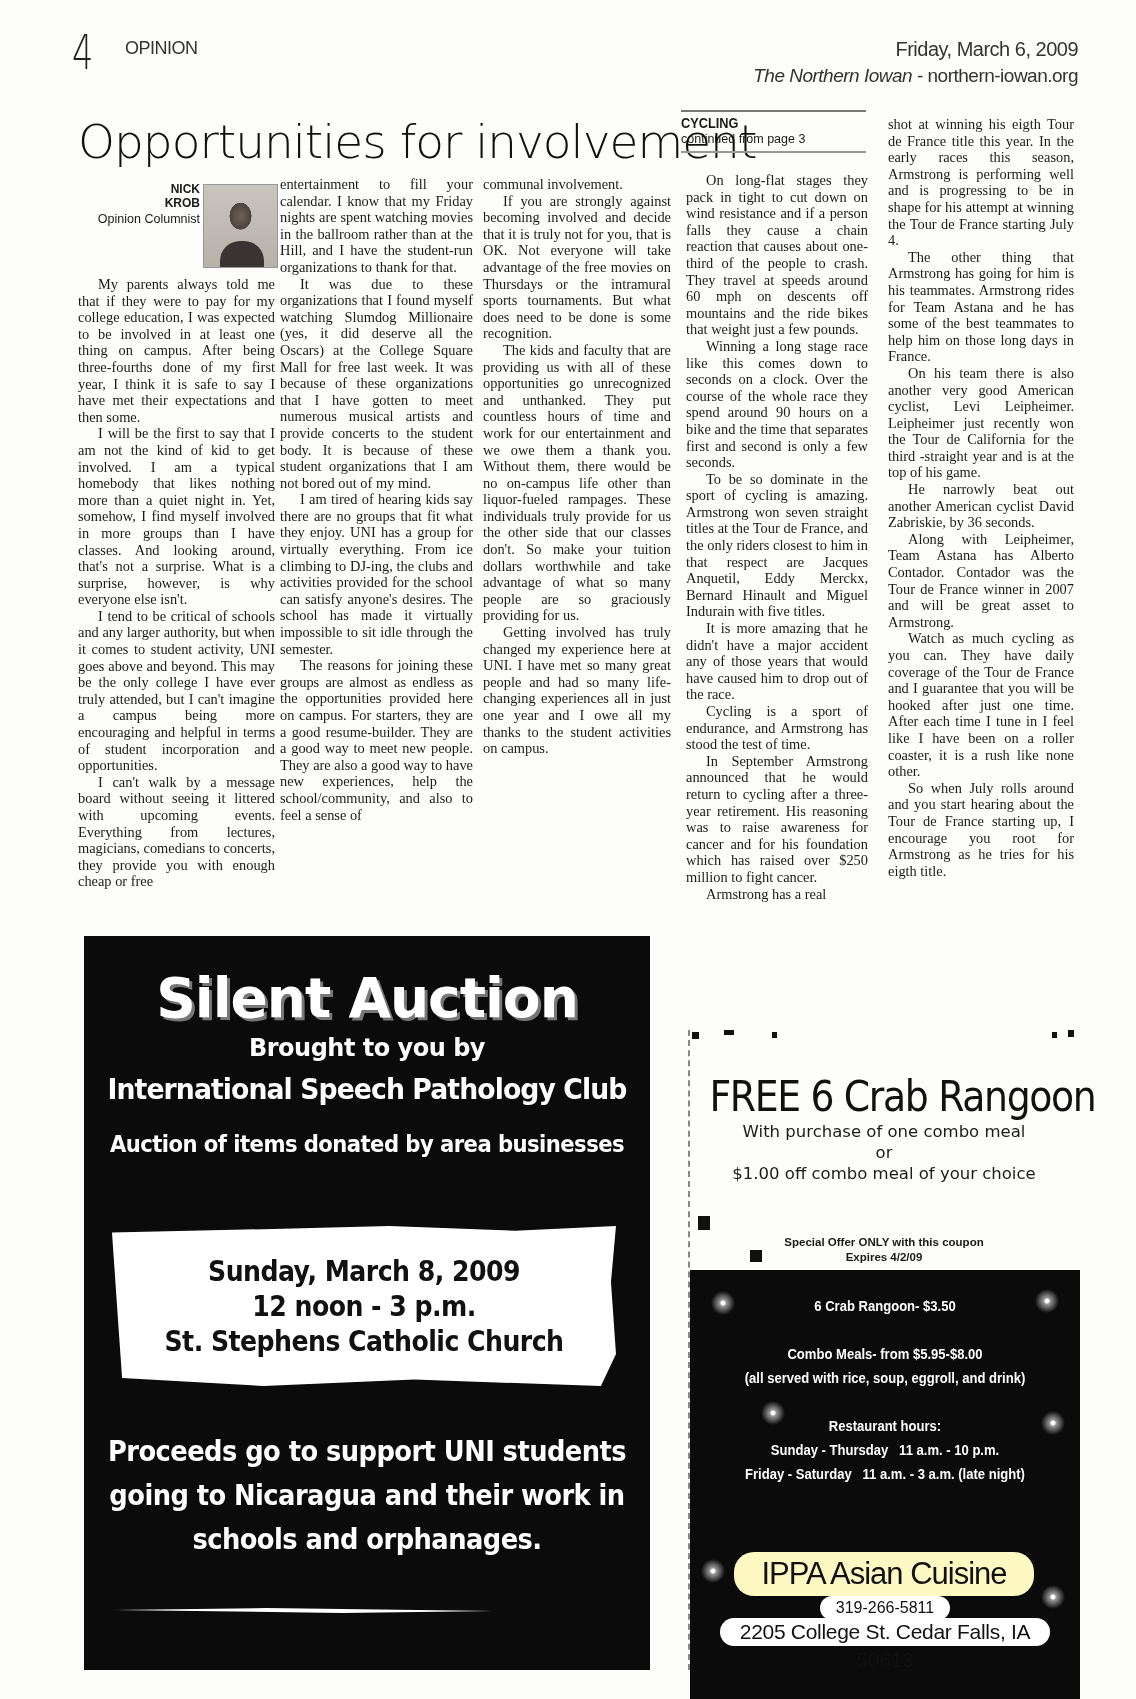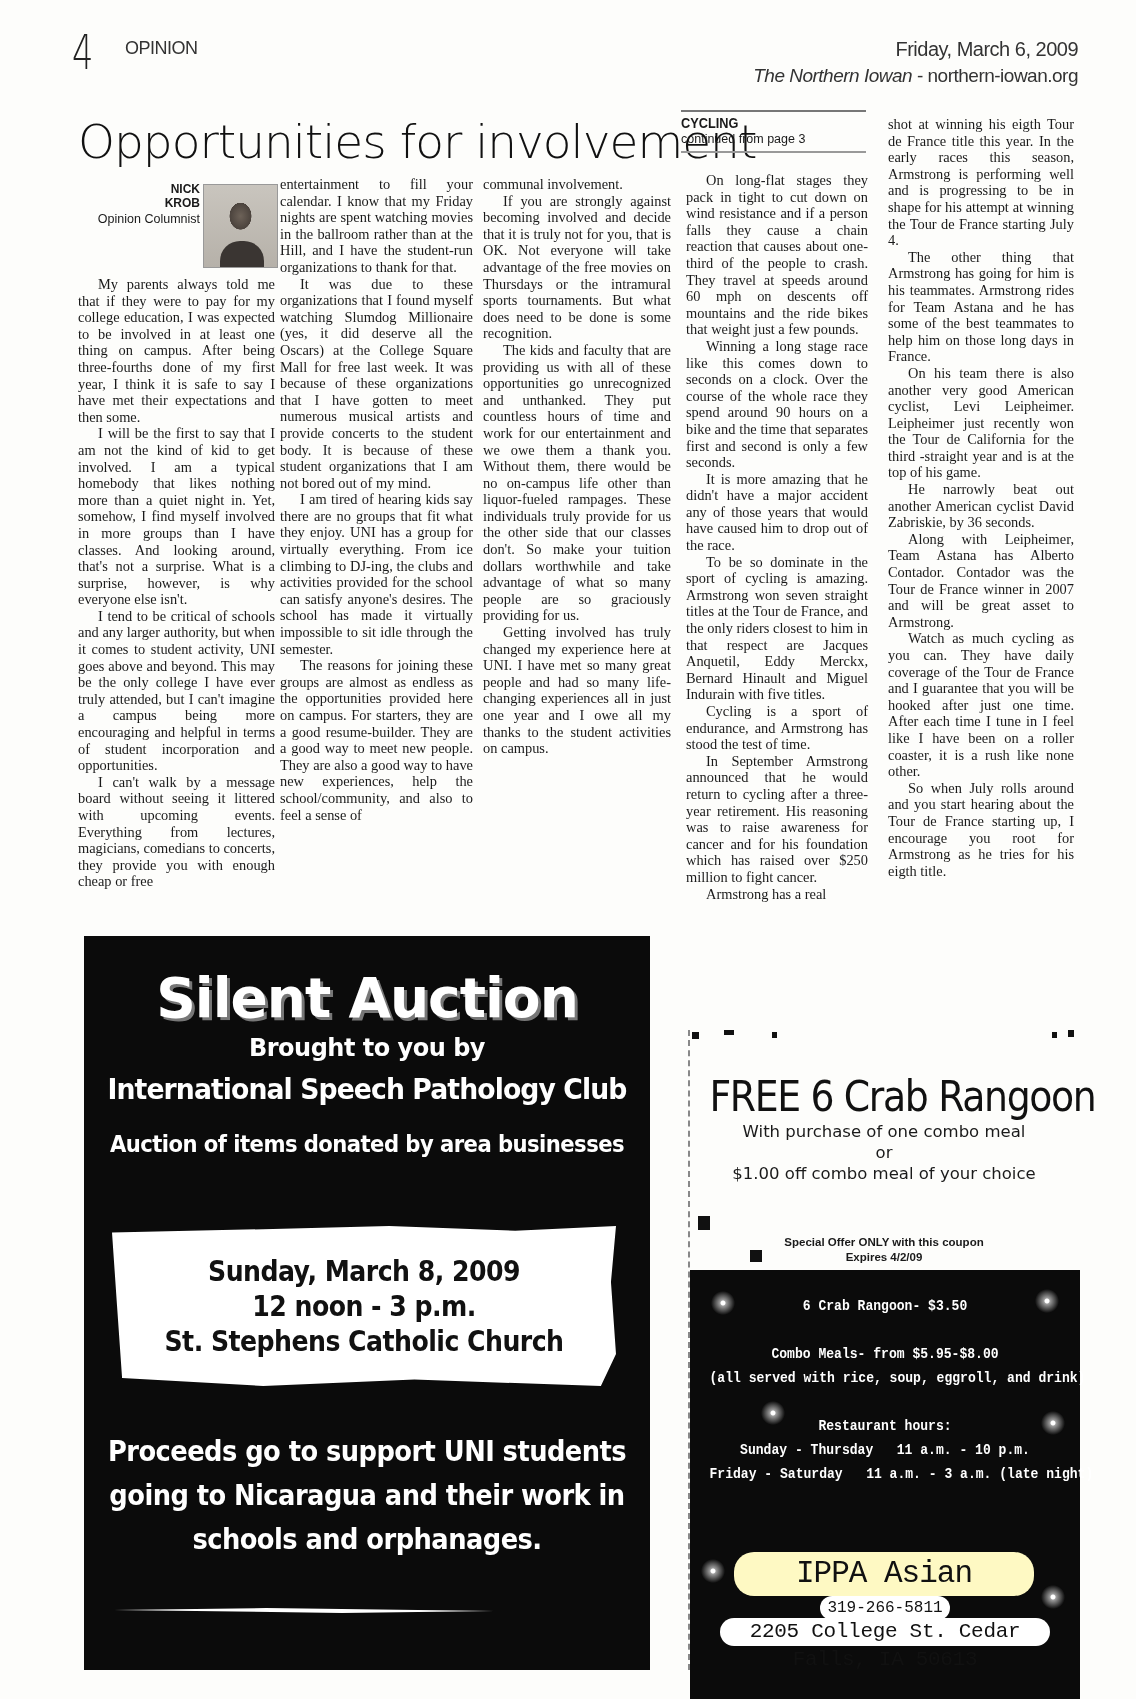--- a/index.html
+++ b/index.html
@@ -43,21 +43,21 @@
 
   
   .coupon { position: absolute; left: 688px; top: 1030px; width: 390px; height: 640px; border-left: 2px dashed #888; }
   .coupon .c-free { position: absolute; left: 0; right: 0; top: 42px; font-family: "DejaVu Sans", sans-serif; font-size: 42px; letter-spacing: -1.5px; text-align: center; transform: scaleX(0.9); color: #111; white-space: nowrap; }
   .coupon .c-with { position: absolute; left: 0; right: 0; top: 92px; font-family: "DejaVu Sans", sans-serif; font-size: 16.5px; text-align: center; }
   .coupon .c-or { position: absolute; left: 0; right: 0; top: 113px; font-family: "DejaVu Sans", sans-serif; font-size: 16.5px; text-align: center; }
   .coupon .c-off { position: absolute; left: 0; right: 0; top: 134px; font-family: "DejaVu Sans", sans-serif; font-size: 16.5px; text-align: center; }
   .coupon .c-special { position: absolute; left: 0; right: 0; top: 206px; font-family: "Liberation Sans", sans-serif; font-weight: bold; font-size: 11.5px; text-align: center; }
   .coupon .c-exp { position: absolute; left: 0; right: 0; top: 221px; font-family: "Liberation Sans", sans-serif; font-weight: bold; font-size: 11.5px; text-align: center; }
   .coupon .speck { position: absolute; background: #111; }
-  .coupon .dark { position: absolute; left: 0; top: 240px; width: 390px; height: 430px; background: #0b0b0b; color: #fff; text-align: center; font-family: Liberation Mono, monospace; font-weight: bold; }
+  .coupon .dark { position: absolute; left: 0; top: 240px; width: 390px; height: 430px; background: #0b0b0b; color: #fff; text-align: center; font-family: Liberation Sans, sans-serif; font-weight: bold; }
   .dark .line { position: absolute; left: 0; right: 0; font-size: 14.5px; letter-spacing: 0; transform: scaleX(0.9); white-space: nowrap; }
   .dark .star { position: absolute; width: 26px; height: 26px; background: radial-gradient(circle, #fff 0 2px, rgba(255,255,255,0.6) 3px, transparent 12px); }
   .dark .logo { position: absolute; left: 30px; top: 282px; width: 330px; height: 94px; }
   .dark .logo .lg { position: absolute; left: 14px; top: 0; width: 300px; height: 44px; background: #fef9c3; border-radius: 20px; color: #111; font-weight: normal; font-size: 31px; line-height: 44px; letter-spacing: -1px; }
   .dark .logo .ph { position: absolute; left: 100px; top: 44px; width: 130px; height: 24px; background: #fff; border-radius: 12px; color: #111; font-weight: normal; font-size: 16px; line-height: 24px; }
   .dark .logo .ad { position: absolute; left: 0; top: 66px; width: 330px; height: 28px; background: #fff; border-radius: 14px; color: #111; font-weight: normal; font-size: 21px; line-height: 28px; letter-spacing: -0.3px; }
 </style>
 </head>
 <body>
 
@@ -101,22 +101,22 @@
 </div>
 
 <div class="kicker">
   <div class="k1">CYCLING</div>
   <div class="k2">continued from page 3</div>
 </div>
 
 <div class="col" style="left:686px; top:172px; width:182px;">
   <p>On long-flat stages they pack in tight to cut down on wind resistance and if a person falls they cause a chain reaction that causes about one-third of the people to crash. They travel at speeds around 60 mph on descents off mountains and the ride bikes that weight just a few pounds.</p>
   <p>Winning a long stage race like this comes down to seconds on a clock. Over the course of the whole race they spend around 90 hours on a bike and the time that separates first and second is only a few seconds.</p>
+  <p>To be so dominate in the sport of cycling is amazing. Armstrong won seven straight titles at the Tour de France, and the only riders closest to him in that respect are Jacques Anquetil, Eddy Merckx, Bernard Hinault and Miguel Indurain with five titles.</p>
   <p>It is more amazing that he didn't have a major accident any of those years that would have caused him to drop out of the race.</p>
-  <p>To be so dominate in the sport of cycling is amazing. Armstrong won seven straight titles at the Tour de France, and the only riders closest to him in that respect are Jacques Anquetil, Eddy Merckx, Bernard Hinault and Miguel Indurain with five titles.</p>
   <p>Cycling is a sport of endurance, and Armstrong has stood the test of time.</p>
   <p>In September Armstrong announced that he would return to cycling after a three-year retirement. His reasoning was to raise awareness for cancer and for his foundation which has raised over $250 million to fight cancer.</p>
   <p>Armstrong has a real</p>
 </div>
 
 <div class="col" style="left:888px; top:116px; width:186px;">
   <p class="noindent">shot at winning his eigth Tour de France title this year. In the early races this season, Armstrong is performing well and is progressing to be in shape for his attempt at winning the Tour de France starting July 4.</p>
   <p>The other thing that Armstrong has going for him is his teammates. Armstrong rides for Team Astana and he has some of the best teammates to help him on those long days in France.</p>
   <p>On his team there is also another very good American cyclist, Levi Leipheimer. Leipheimer just recently won the Tour de California for the third -straight year and is at the top of his game.</p>
   <p>He narrowly beat out another American cyclist David Zabriskie, by 36 seconds.</p>

